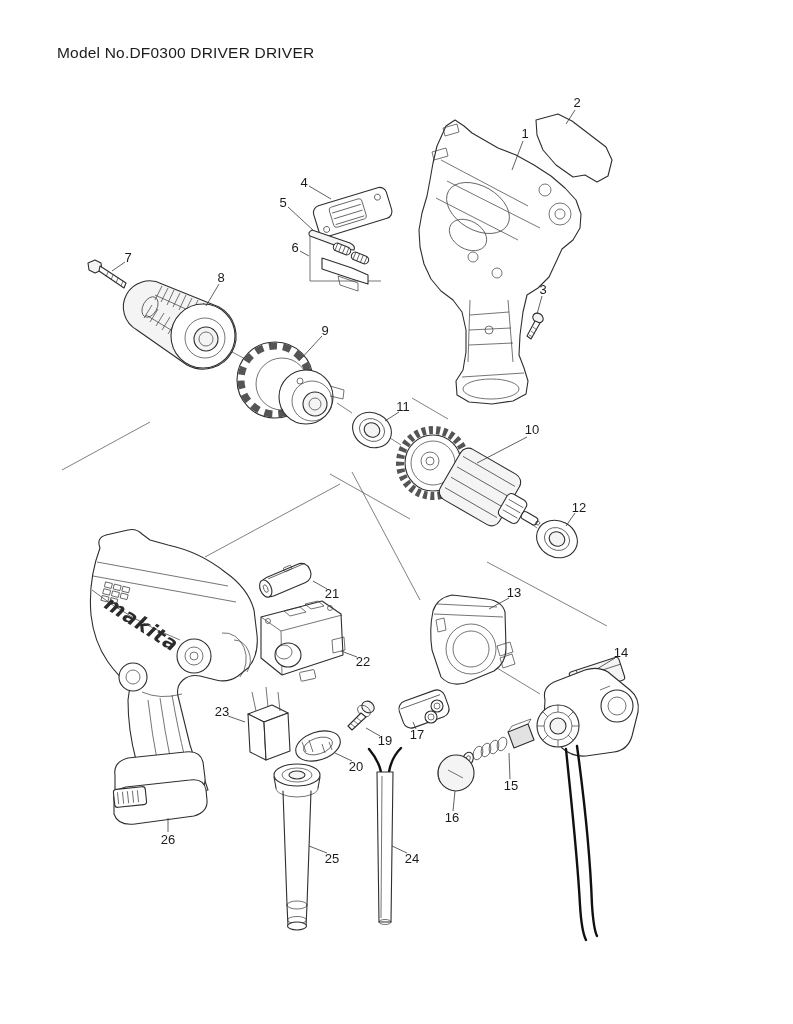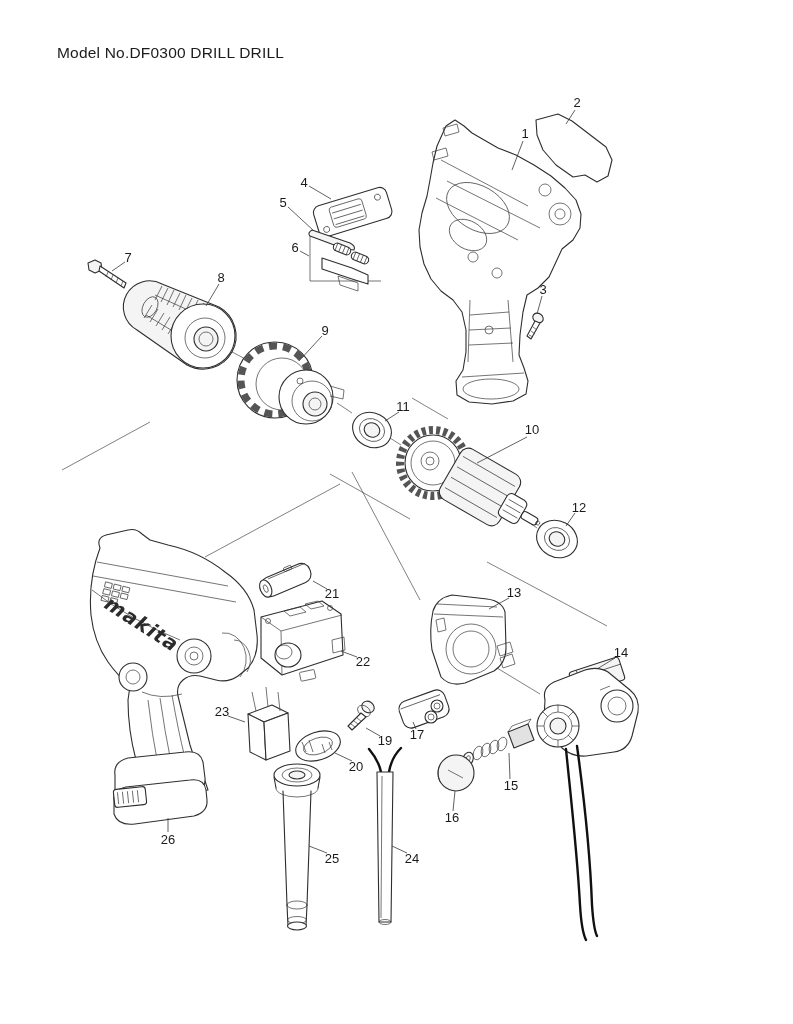--- a/index.html
+++ b/index.html
@@ -12,21 +12,21 @@
   .pt{stroke:#2e2e2e;stroke-width:1.1;fill:#ffffff;stroke-linejoin:round;stroke-linecap:round;}
   .pg{stroke:#2e2e2e;stroke-width:1.1;fill:#f4f4f4;stroke-linejoin:round;}
   .pd{stroke:#2e2e2e;stroke-width:1.1;fill:#e2e2e2;stroke-linejoin:round;}
   .tn{stroke:#3a3a3a;stroke-width:.7;fill:none;}
   .wire{stroke:#101010;stroke-width:2.4;fill:none;stroke-linecap:round;}
   .logo{font-size:20px;font-weight:bold;font-style:italic;fill:#2b2b2b;font-family:"DejaVu Sans",sans-serif;letter-spacing:1px;}
 </style>
 </head>
 <body>
 
-<div class="title">Model No.DF0300 DRILL DRILL</div>
+<div class="title">Model No.DF0300 DRIVER DRIVER</div>
 
 <svg width="793" height="1024" viewBox="0 0 793 1024">
 
   <g>
     <line class="ax" x1="130" y1="289" x2="153" y2="302"></line>
     <line class="ax" x1="221" y1="346" x2="249" y2="361"></line>
     <line class="ax" x1="337" y1="403" x2="352" y2="413"></line>
     <line class="ax" x1="390" y1="438" x2="401" y2="445"></line>
     <line class="ax" x1="527" y1="521" x2="537" y2="528"></line>
     <line class="ax" x1="62" y1="470" x2="150" y2="422"></line>

